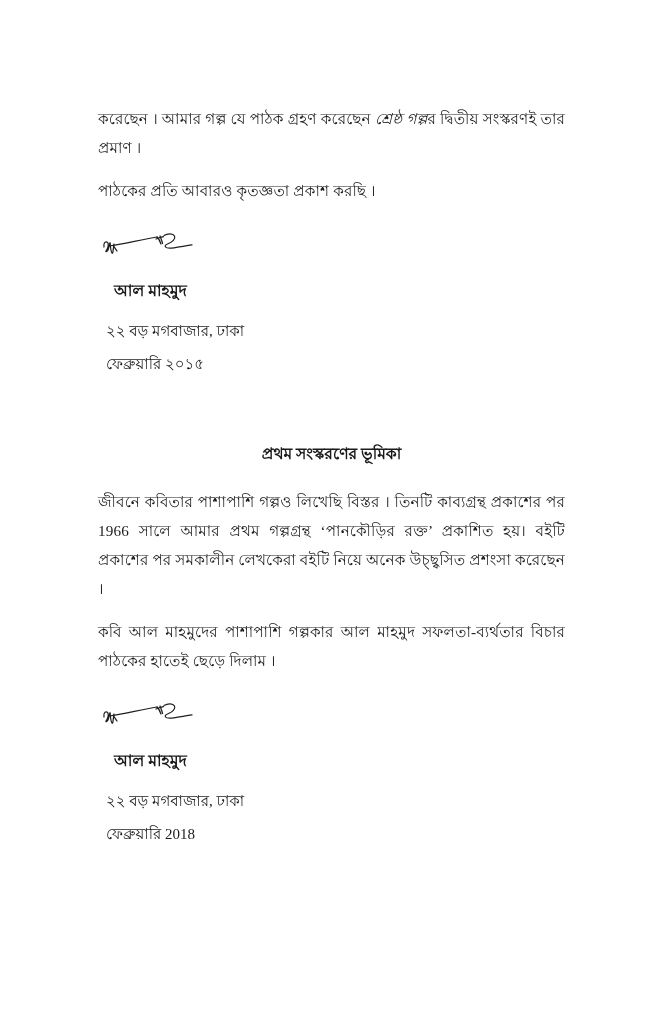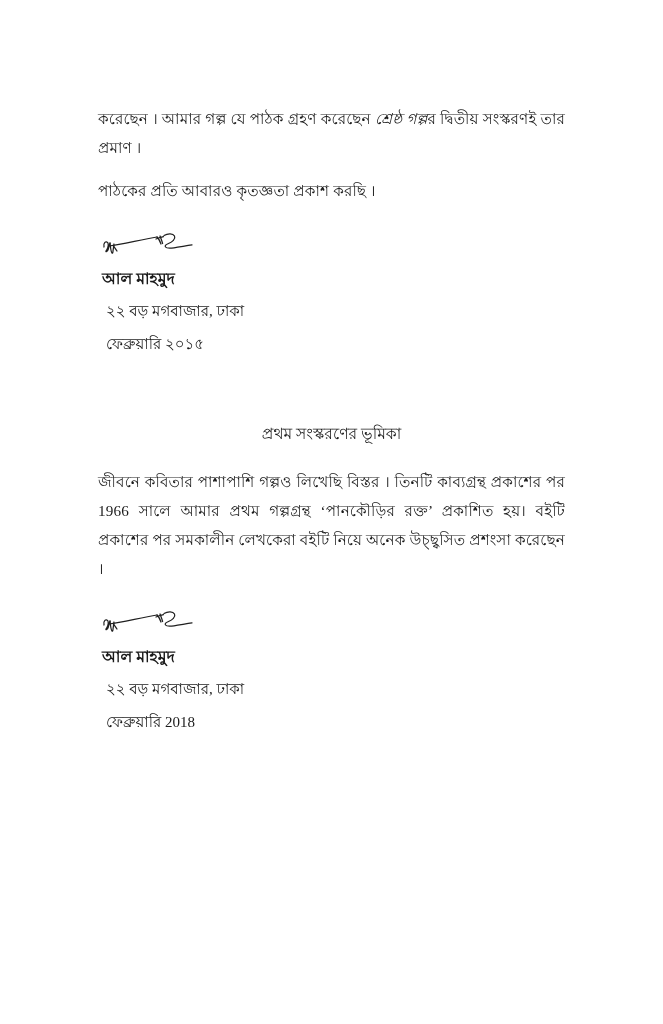--- a/index.html
+++ b/index.html
@@ -55,32 +55,32 @@
   .signature {
     width: 120px;
     height: 36px;
     display: block;
     margin: 0 0 2px 2px;
   }
   .sig-name {
     font-size: 15.8px;
     font-weight: bold;
     line-height: 24px;
-    margin: 4px;
+    margin: 16px;
   }
   .sig-line {
     font-size: 15px;
     line-height: 25px;
     margin: 8px;
   }
 
   
   .section-heading {
     font-size: 15.6px;
-    font-weight: normal;
+    font-weight: bold;
     text-align: center;
     line-height: 26px;
     margin: 0;
     width: 467px;
   }
 
   .spacer-before-heading { height: 56px; }
   .spacer-after-heading  { height: 20px; }
 </style>
 </head>
@@ -118,20 +118,21 @@
 
     <div>
 
       <h2 class="section-heading">প্রথম সংস্করণের ভূমিকা</h2>
 
       <div class="spacer-after-heading"></div>
 
       <p class="para">জীবনে কবিতার পাশাপাশি গল্পও লিখেছি বিস্তর । তিনটি কাব্যগ্রন্থ প্রকাশের পর 1966 সালে আমার প্রথম গল্পগ্রন্থ ‘পানকৌড়ির রক্ত’ প্রকাশিত হয়। বইটি প্রকাশের পর সমকালীন লেখকেরা বইটি নিয়ে অনেক উচ্ছ্বসিত প্রশংসা করেছেন ।</p>
 
 
+      <p class="para">কবি আল মাহমুদের পাশাপাশি গল্পকার আল মাহমুদ সফলতা-ব্যর্থতার বিচার পাঠকের হাতেই ছেড়ে দিলাম ।</p>
 
       <div class="sig-block">
         <svg class="signature" viewBox="0 0 120 36" aria-hidden="true">
           <g fill="none" stroke="#1f1f1f" stroke-width="1.25" stroke-linecap="round" stroke-linejoin="round">
             <path d="M4,20 C3,16 6,13 8,16 C9,19 7,23 6,24 C5.5,25 7,25 8,23 L10,16"></path>
             <path d="M10,16 C10.5,21 11,25 12,26 C12.4,26.6 13,26 13,24 L14,17"></path>
             <path d="M13.5,19 C15,21 16.5,23 17,24"></path>
             <path d="M9,19 C22,17 40,13 57,10"></path>
             <path d="M57,10 C59,12 60,14 61,17"></path>
             <path d="M60,9 C61,11.5 62,14 62.6,16.5"></path>

